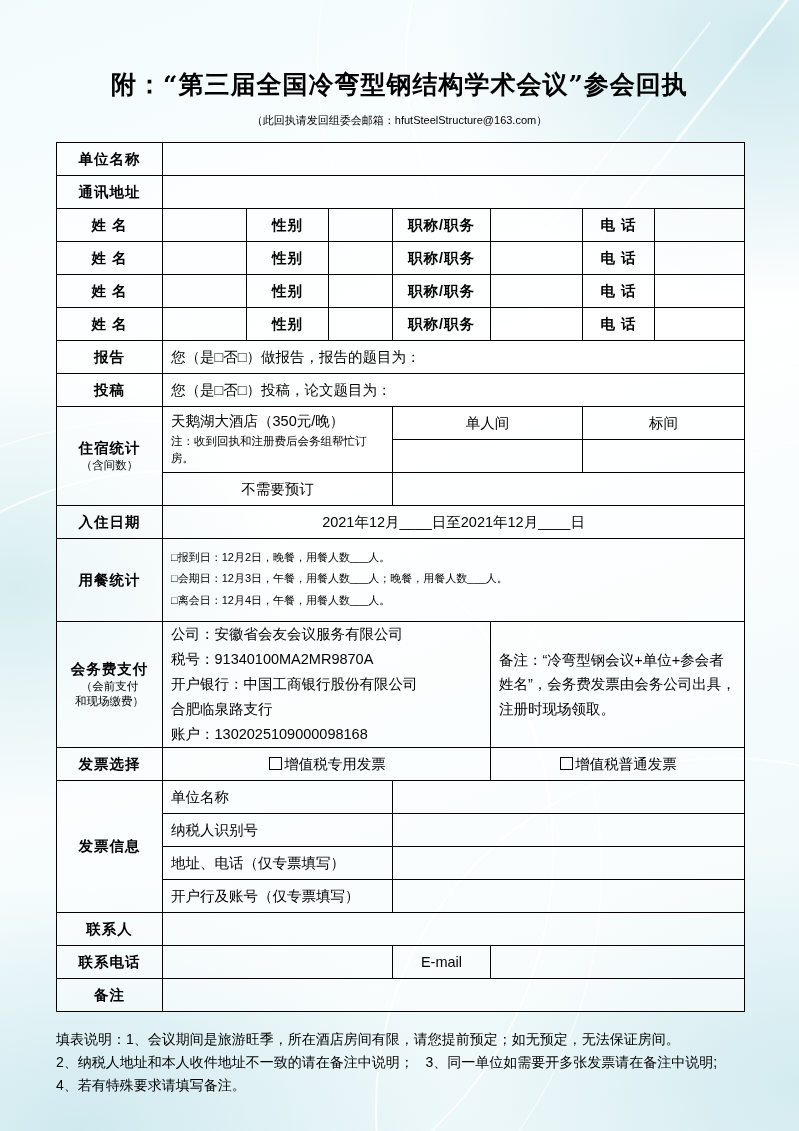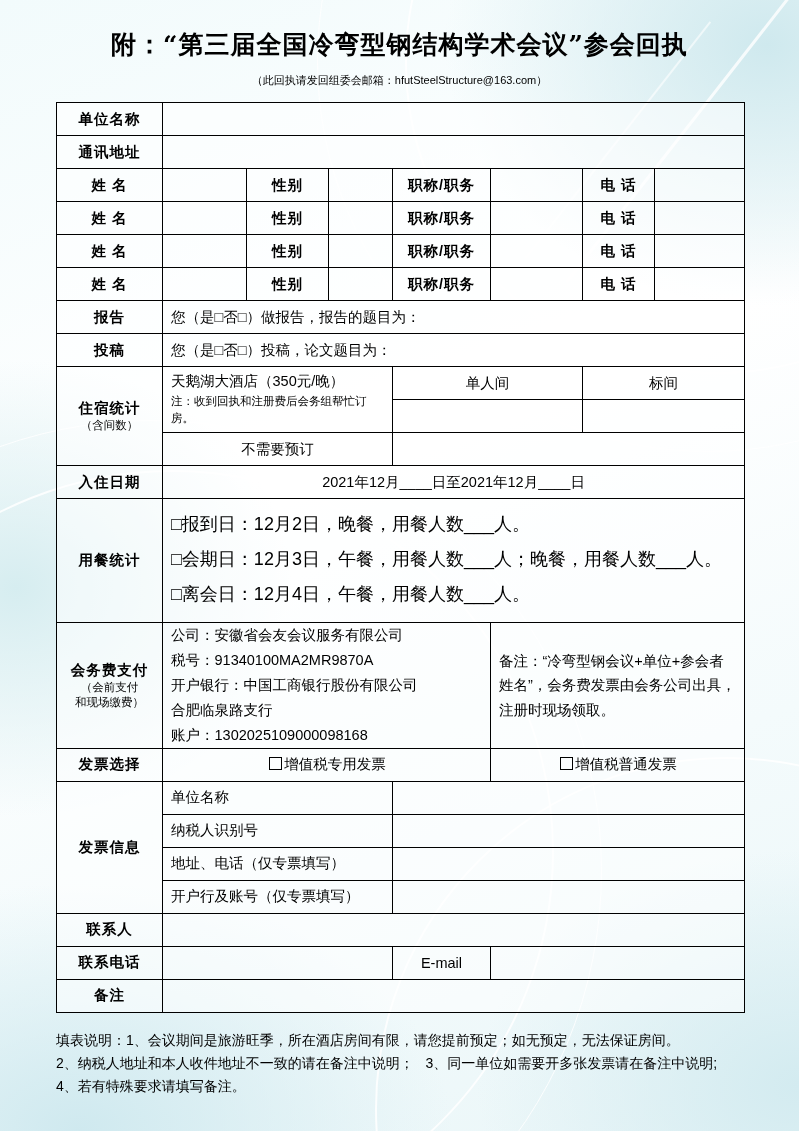--- a/index.html
+++ b/index.html
@@ -60,21 +60,21 @@
     padding: 0 56px;
   }
 
   .doc-title {
     text-align: center;
     font-family: "DejaVu Serif", serif;
     font-weight: bold;
     font-size: 25px;
     letter-spacing: 1px;
     color: #000;
-    margin-top: 28px;
+    margin-top: 68px;
   }
   .doc-subtitle {
     text-align: center;
     font-size: 11px;
     color: #000;
     margin-top: 12px;
     margin-bottom: 14px;
   }
 
   table.form {
@@ -108,21 +108,21 @@
   }
   .ctr { text-align: center; }
   .empty { }
 
   .h38 td { height: 36px; }
   .h42 td { height: 40px; }
 
   .meal td, .pay td { vertical-align: middle; }
   .meal-line {
     line-height: 1.95;
-    font-size: 18px;
+    font-size: 11px;
   }
   .pay-info {
     line-height: 1.72;
     font-size: 14.5px;
     padding: 8px 8px;
   }
   .pay-note {
     color: #b9c6c9;
     line-height: 1.7;
     font-size: 13.5px;

